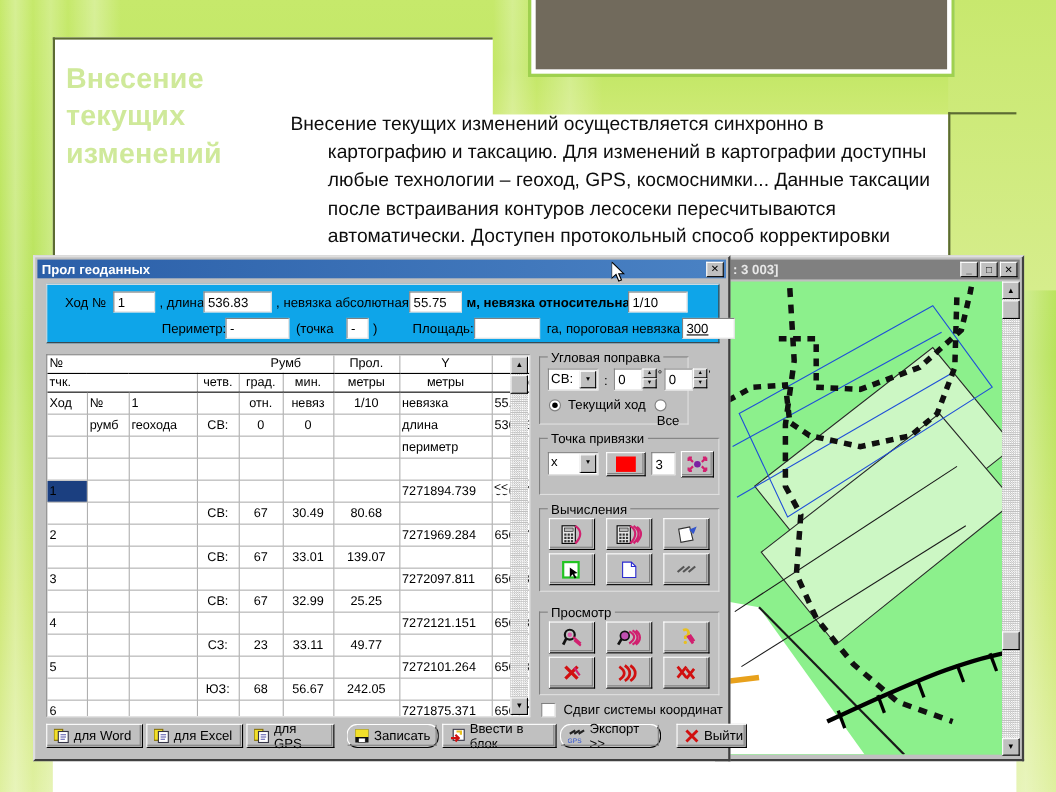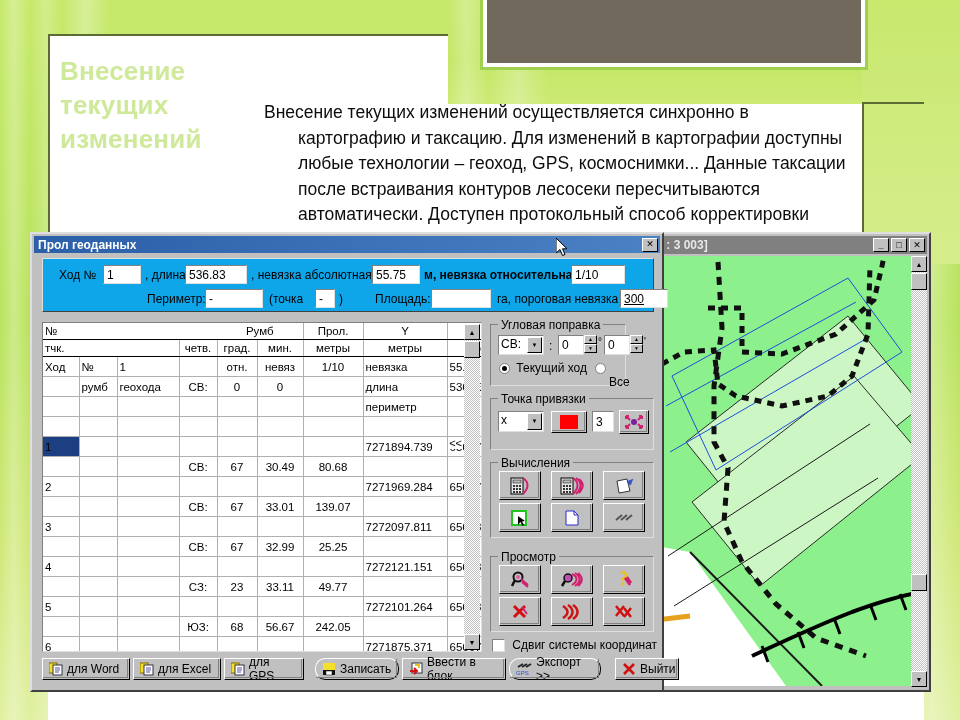--- a/index.html
+++ b/index.html
@@ -506,21 +506,21 @@
           <span>▼</span>
         </div>
     </div>
     <div class="lbl" style="left:153px;top:10px;font-size:10px;">'</div>
     <div style="position:absolute;left:8px;top:36px;font-size:12px;">
       <span class="radio on"></span>
       <span style="margin-left:3px;">Текущий ход</span>
     </div>
     <div style="position:absolute;left:104px;top:36px;font-size:12px;">
       <span class="radio"></span>
-      <span style="margin-left:14px;">Все</span>
+      <span style="margin-left:2px;">Все</span>
     </div>
   </div>
 
   <div class="grp" style="left:458px;top:164px;width:164px;height:52px;">
     <div class="cap">Точка привязки</div>
     <div class="combo" style="left:7px;top:12px;width:46px;height:21px;">
       <span>x</span>
       <span class="arw">
           <span>▼</span>
         </span>

